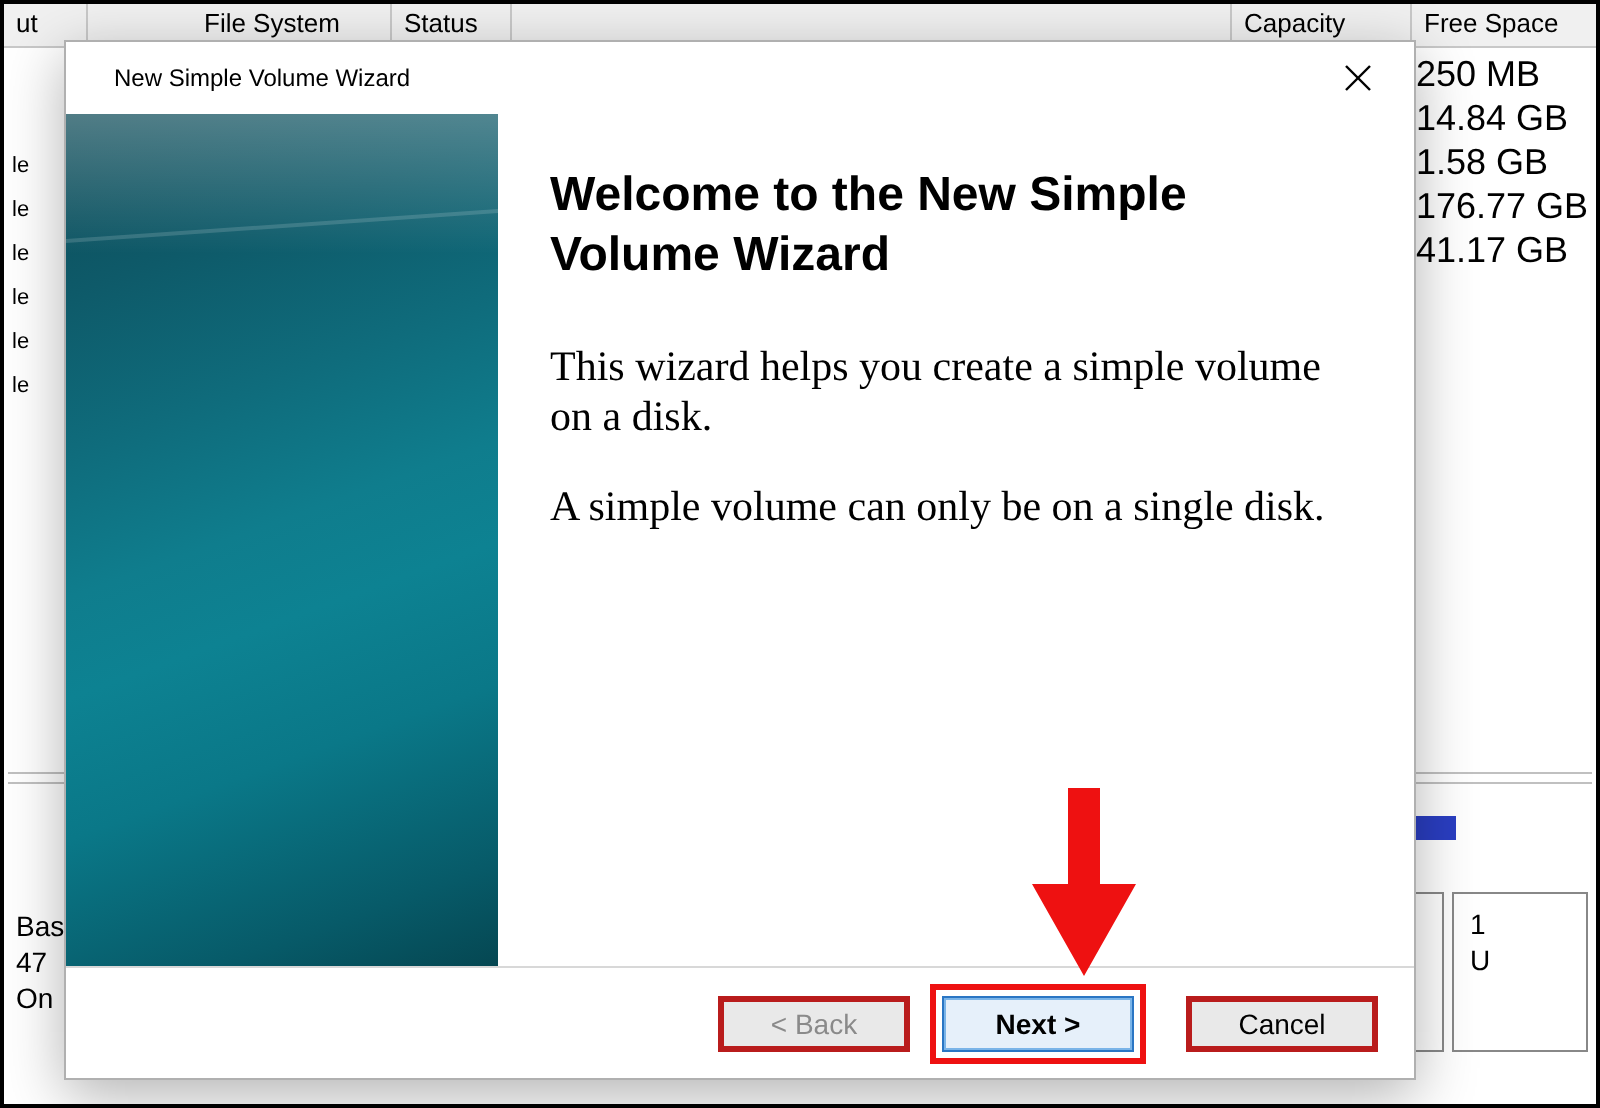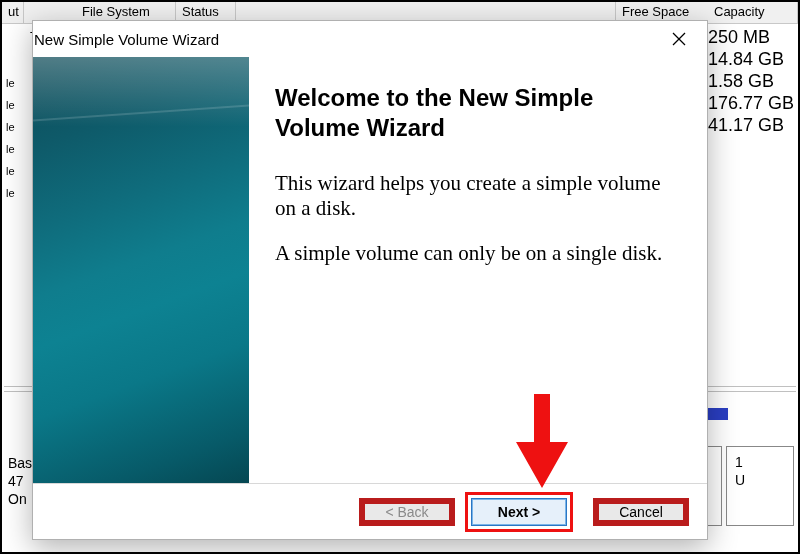--- a/index.html
+++ b/index.html
@@ -30,21 +30,21 @@
     background: #f0f0f0;
     border-bottom: 1px solid #c8c8c8;
     font-size: 13px;
   }
   .bg-header-row .col {
     border-right: 1px solid #c8c8c8;
     padding: 2px 6px;
     white-space: nowrap;
   }
   .bg-header-row .spacer { flex: 1; border-right: 1px solid #c8c8c8; }
-  .col.ut      { width: 22px; }
+  .col.ut      { width: 42px; }
   .col.type    { width: 52px; margin-top: 25px; }
   .col.fs      { width: 100px; }
   .col.status  { width: 60px; }
   .col.capacity{ width: 90px; }
   .col.free    { width: 92px; border-right:none;} 
   .free-col-stack {
     position: absolute;
     top: 24px; right: 2px;
     width: 92px;
     font-size: 18px;
@@ -115,22 +115,22 @@
     background: #fff;
     border: 1px solid #b0b0b0;
     box-shadow: 0 8px 28px rgba(0,0,0,.30);
     display: flex;
     flex-direction: column;
   }
   .wizard-titlebar{
     height: 36px;
     display:flex;
     align-items:center;
-    padding: 0 8px 0 1px;
-    font-size: 15px;
+    padding: 0 8px 0 24px;
+    font-size: 12px;
   }
   .wizard-titlebar .title{ flex:1; }
   .close-btn{
     width:40px; height:28px;
     display:flex;align-items:center;justify-content:center;
     cursor:pointer;
   }
   .close-btn svg{stroke:#000;stroke-width:1.2;}
   .wizard-body{
     flex:1;
@@ -187,21 +187,21 @@
     display:flex;
     align-items:center;
     justify-content:flex-end;
     gap:10px;
     padding: 0 18px;
   }
   .wbtn{
     min-width:96px;
     height:28px;
     font-size:14px;
-    border:6px solid #b91c1c;
+    border:3px solid #b91c1c;
     background:#e9e9e9;
     cursor:pointer;
     display:flex;align-items:center;justify-content:center;
   }
   .wbtn.disabled{
     color:#8a8a8a;
     background:#e9e9e9;
     cursor:default;
   }
   .wbtn.primary{
@@ -228,22 +228,22 @@
 </head>
 <body>
 
 <div class="bg">
   <div class="bg-header-row">
     <div class="col ut">ut</div>
     <div class="col type">Type</div>
     <div class="col fs">File System</div>
     <div class="col status">Status</div>
     <div class="spacer"></div>
+    <div class="col capacity">Capacity</div>
     <div class="col free">Free Space</div>
-    <div class="col capacity">Capacity</div>
   </div>
 
   <div class="left-le-stack">
     <div>le</div>
     <div>le</div>
     <div>le</div>
     <div>le</div>
     <div>le</div>
     <div>le</div>
   </div>

